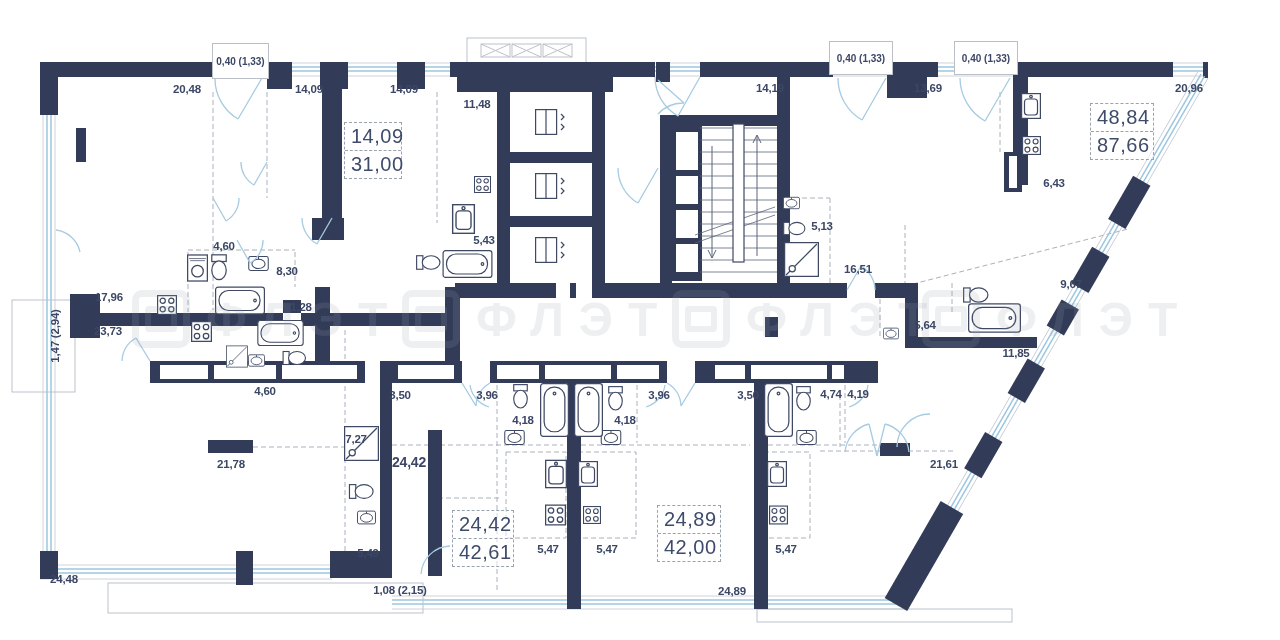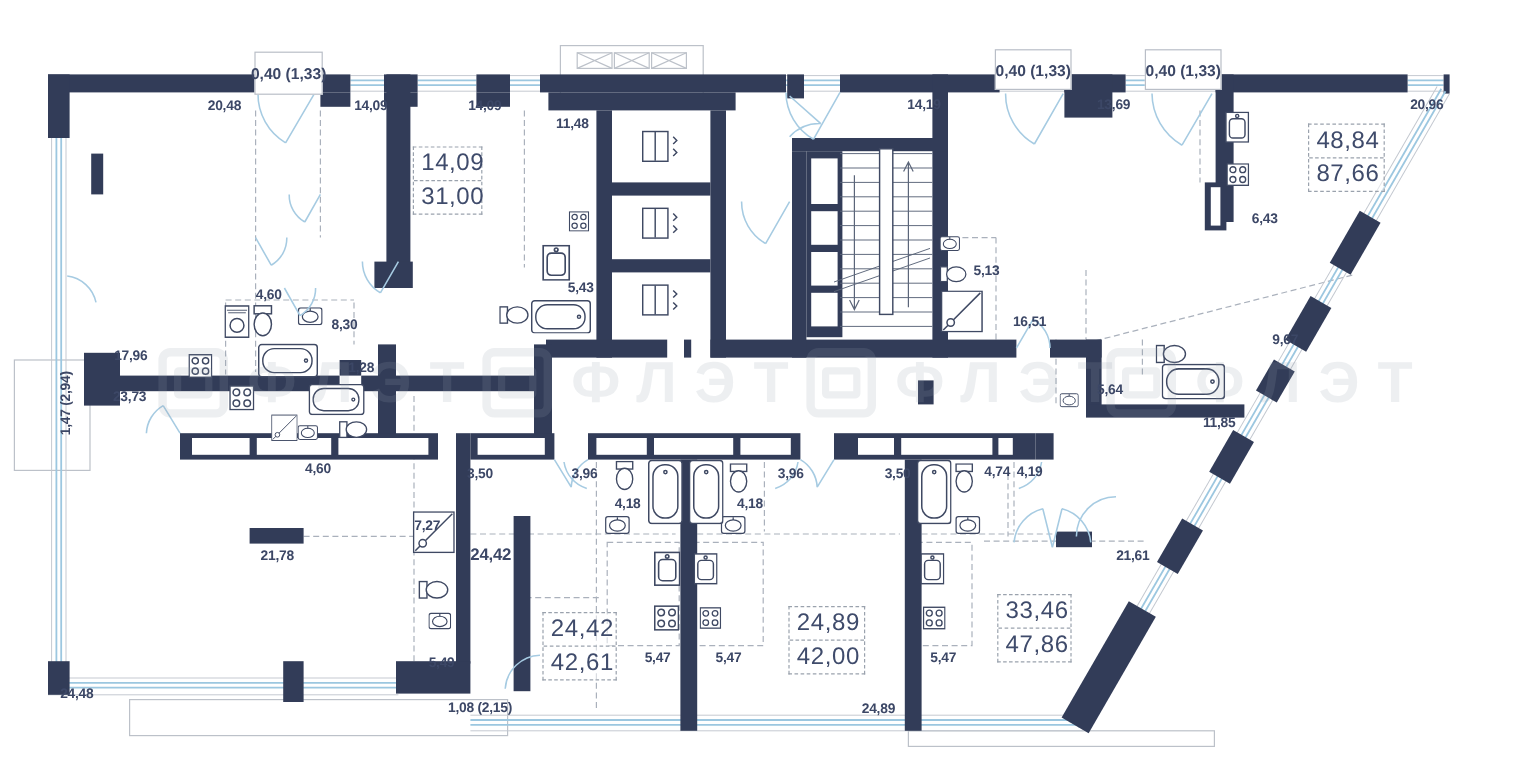--- a/index.html
+++ b/index.html
@@ -3,21 +3,21 @@
 <meta charset="utf-8">
 <style>
   html,body{margin:0;padding:0;background:#fff;}
   .plan{position:relative;width:1280px;height:640px;background:#fff;overflow:hidden;
         font-family:"Liberation Sans",sans-serif;}
   .plan svg{position:absolute;left:0;top:0;z-index:2;}
   .dim{position:absolute;transform:translate(-50%,-50%);font-size:11.5px;font-weight:700;
        color:#3c4766;white-space:nowrap;z-index:6;letter-spacing:-.2px;}
   .rot{transform:translate(-50%,-50%) rotate(-90deg);}
   .dimbox{position:absolute;background:#fff;border:1px solid #b9bec7;display:flex;align-items:center;
-          justify-content:center;font-size:13px;font-weight:700;color:#3c4766;white-space:nowrap;z-index:6;}
+          justify-content:center;font-size:10px;font-weight:700;color:#3c4766;white-space:nowrap;z-index:6;}
   .area{position:absolute;border:1px dashed #9aa2ad;background:rgba(255,255,255,.55);text-align:center;
         color:#3f4b6b;z-index:6;}
   .area span{display:block;font-size:20px;line-height:27px;padding:0 6px;font-weight:500;letter-spacing:.5px;}
   .area span + span{border-top:1px dashed #9aa2ad;}
   .wm{position:absolute;display:flex;align-items:center;gap:16px;z-index:5;pointer-events:none;}
   .wm-logo{width:44px;height:44px;border:7px solid rgba(150,158,174,.17);border-radius:10px;position:relative;}
   .wm-logo:before{content:"";position:absolute;left:6px;top:9px;right:6px;bottom:9px;
                   border:6px solid rgba(150,158,174,.17);border-radius:4px;}
   .wm-text{font-size:48px;font-weight:700;letter-spacing:15px;color:rgba(150,158,174,.17);}
 </style>
@@ -360,24 +360,20 @@
   <span>87,66</span>
 </div>
 <div class="area" style="left:452px;top:510px;width:60px">
   <span>24,42</span>
   <span>42,61</span>
 </div>
 <div class="area" style="left:657px;top:505px;width:62px">
   <span>24,89</span>
   <span>42,00</span>
 </div>
-<div class="area" style="left:831px;top:495px;width:60px">
-  <span>33,46</span>
-  <span>47,86</span>
-</div>
 
 <span class="dim" style="left:109px;top:297px">17,96</span>
 <span class="dim" style="left:108px;top:331px">23,73</span>
 <span class="dim rot" style="left:55px;top:336px">1,47 (2,94)</span>
 <span class="dim" style="left:224px;top:246px">4,60</span>
 <span class="dim" style="left:287px;top:271px">8,30</span>
 <span class="dim" style="left:301px;top:307px">1,28</span>
 <span class="dim" style="left:484px;top:240px">5,43</span>
 <span class="dim" style="left:822px;top:226px">5,13</span>
 <span class="dim" style="left:858px;top:269px">16,51</span>

